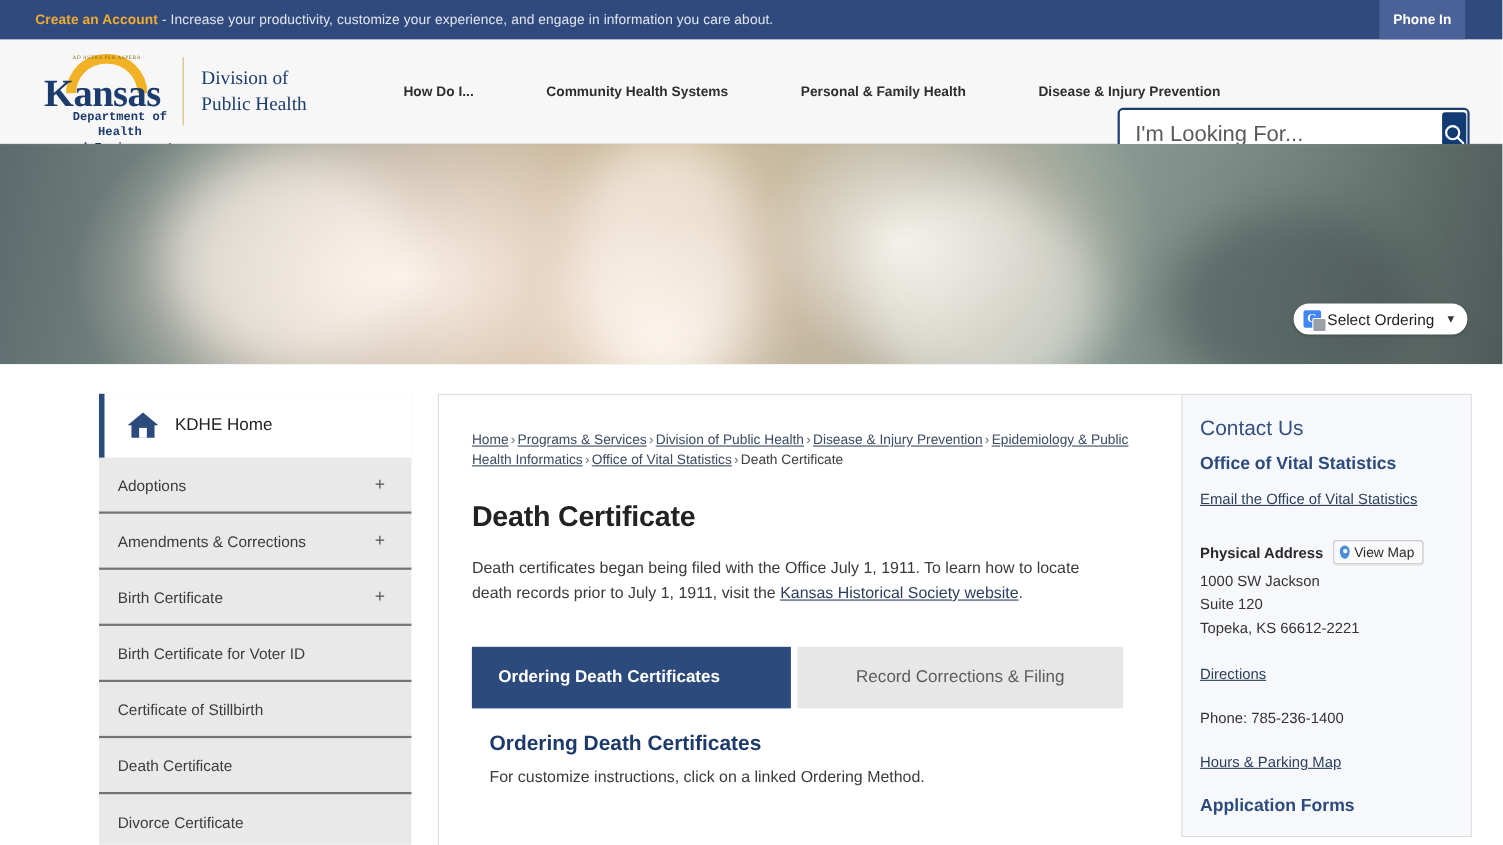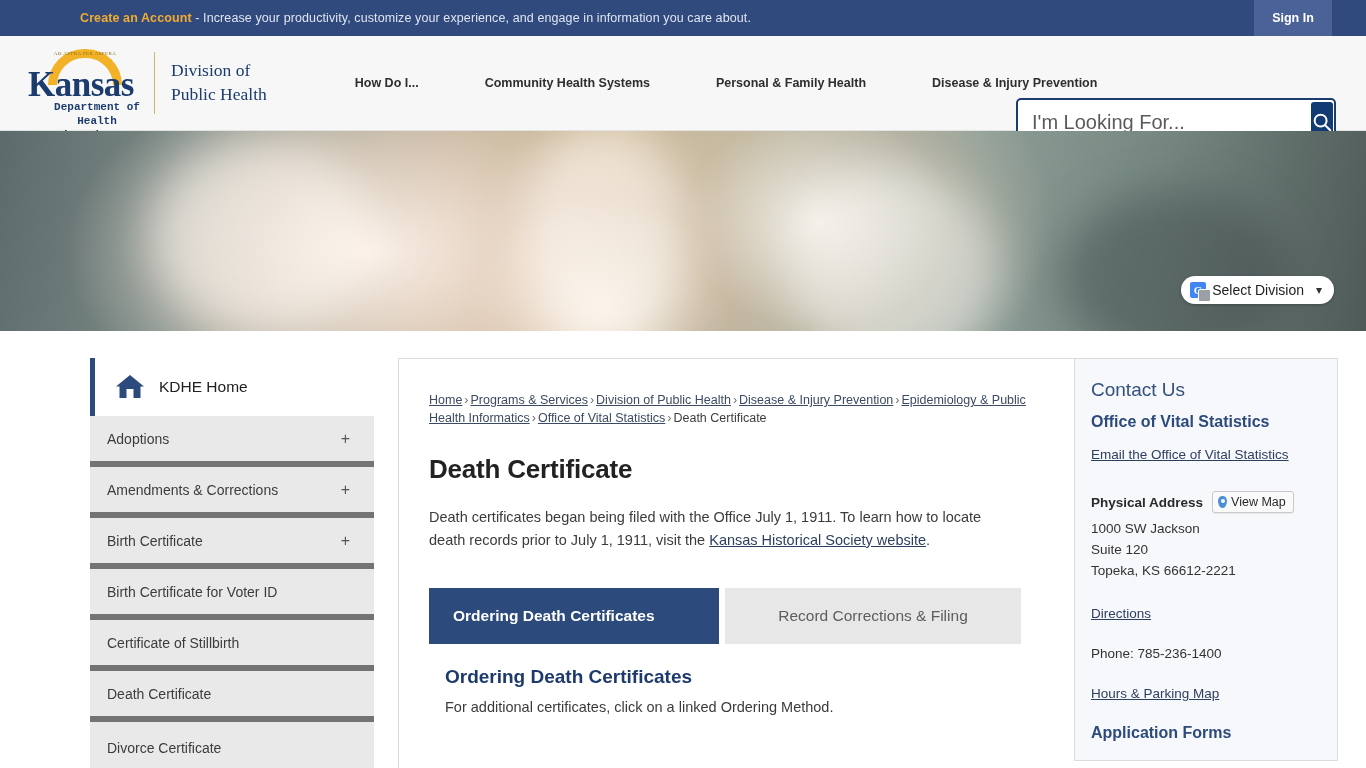--- a/index.html
+++ b/index.html
@@ -11,21 +11,20 @@
     color: #333333;
   }
 
   
   .topbar {
     height: 36px;
     background: #314a7e;
     display: flex;
     align-items: center;
     position: relative;
-    padding-left: 48px;
   }
   .topbar-msg {
     padding-left: 32px;
     font-size: 12.5px;
     color: #dfe5f0;
     letter-spacing: .1px;
     white-space: nowrap;
   }
   .topbar-msg .create-acct {
     color: #f0ab31;
@@ -52,21 +51,21 @@
     height: 95px;
     background: #f7f7f7;
     display: flex;
     align-items: center;
     position: relative;
     border-bottom: 1px solid #e3e3e3;
   }
   .logo-wrap {
     display: flex;
     align-items: center;
-    padding-left: 22px;
+    padding-left: 34px;
     height: 100%;
   }
   .logo-mark { position: relative; width: 118px; height: 72px; }
   .logo-arc {
     position: absolute; left: 26px; top: 2px;
     width: 74px; height: 36px;
     border: 9px solid #f2b227;
     border-bottom: none;
     border-radius: 74px 74px 0 0;
   }
@@ -237,21 +236,21 @@
     font-size: 15.5px;
     color: #222;
     font-weight: 500;
   }
   .side-item {
     height: 51px;
     display: flex;
     align-items: center;
     justify-content: space-between;
     padding: 0 24px 0 17px;
-    border-bottom: 6px solid #737373;
+    border-bottom: 2px solid #737373;
     cursor: pointer;
     font-size: 14px;
     color: #3c3c3c;
   }
   .side-item:last-child { border-bottom: none; }
   .side-item .plus { font-size: 16px; color: #555; line-height: 1; }
 
   
   .content {
     flex: 1;
@@ -399,21 +398,21 @@
     font-size: 16px; color: #2c4a7c; font-weight: bold;
   }
 </style>
 </head>
 <body>
 
 <div class="topbar">
   <div class="topbar-msg">
     <a href="#" class="create-acct">Create an Account</a><span> - Increase your productivity, customize your experience, and engage in information you care about.</span>
   </div>
-  <div class="signin">Sign In</div>
+  <div class="signin">Phone In</div>
 </div>
 
 <div class="header">
   <div class="logo-wrap">
     <div class="logo-mark">
       <div class="logo-arc"></div>
       <div class="logo-arc-text">AD ASTRA PER ASPERA</div>
       <div class="logo-kansas">Kansas</div>
       <div class="logo-sub">
         <span>Department of Health</span><br>
@@ -446,21 +445,21 @@
 </div>
 
 <div class="hero">
   <div class="hero-bg"></div>
   <div class="hero-blob" style="left:150px;top:10px;width:220px;height:190px;background:rgba(255,248,240,.55);"></div>
   <div class="hero-blob" style="left:520px;top:-10px;width:170px;height:230px;background:rgba(255,250,245,.6);"></div>
   <div class="hero-blob" style="left:790px;top:40px;width:210px;height:200px;background:rgba(250,248,244,.5);"></div>
   <div class="hero-blob" style="left:1060px;top:60px;width:230px;height:170px;background:rgba(60,72,74,.45);"></div>
   <div class="lang-select">
     <span class="gt-icon">G</span>
-    <span class="lang-label">Select Division</span>
+    <span class="lang-label">Select Ordering</span>
     <span class="lang-caret">▾</span>
   </div>
 </div>
 
 <div class="page">
 
   <nav class="sidebar">
     <div class="side-home">
       <svg width="30" height="26" viewBox="0 0 30 26">
         <path d="M15 1 L29 12.5 L25.5 12.5 L25.5 24 L4.5 24 L4.5 12.5 L1 12.5 Z" fill="#2c4a7c"></path>
@@ -510,21 +509,21 @@
       <span>Death certificates began being filed with the Office July 1, 1911. To learn how to locate death records prior to July 1, 1911, visit the </span><a href="#">Kansas Historical Society website</a><span>.</span>
     </p>
 
     <div class="tabs">
       <div class="tab active">Ordering Death Certificates</div>
       <div class="tab inactive">Record Corrections &amp; Filing</div>
     </div>
 
     <div class="tabpanel">
       <h2>Ordering Death Certificates</h2>
-      <p>For additional certificates, click on a linked Ordering Method.</p>
+      <p>For customize instructions, click on a linked Ordering Method.</p>
 
     </div>
   </main>
 
   <aside class="rail">
     <h2>Contact Us</h2>
     <h3>Office of Vital Statistics</h3>
     <a href="#" class="link">Email the Office of Vital Statistics</a>
 
     <div class="addr-row">

